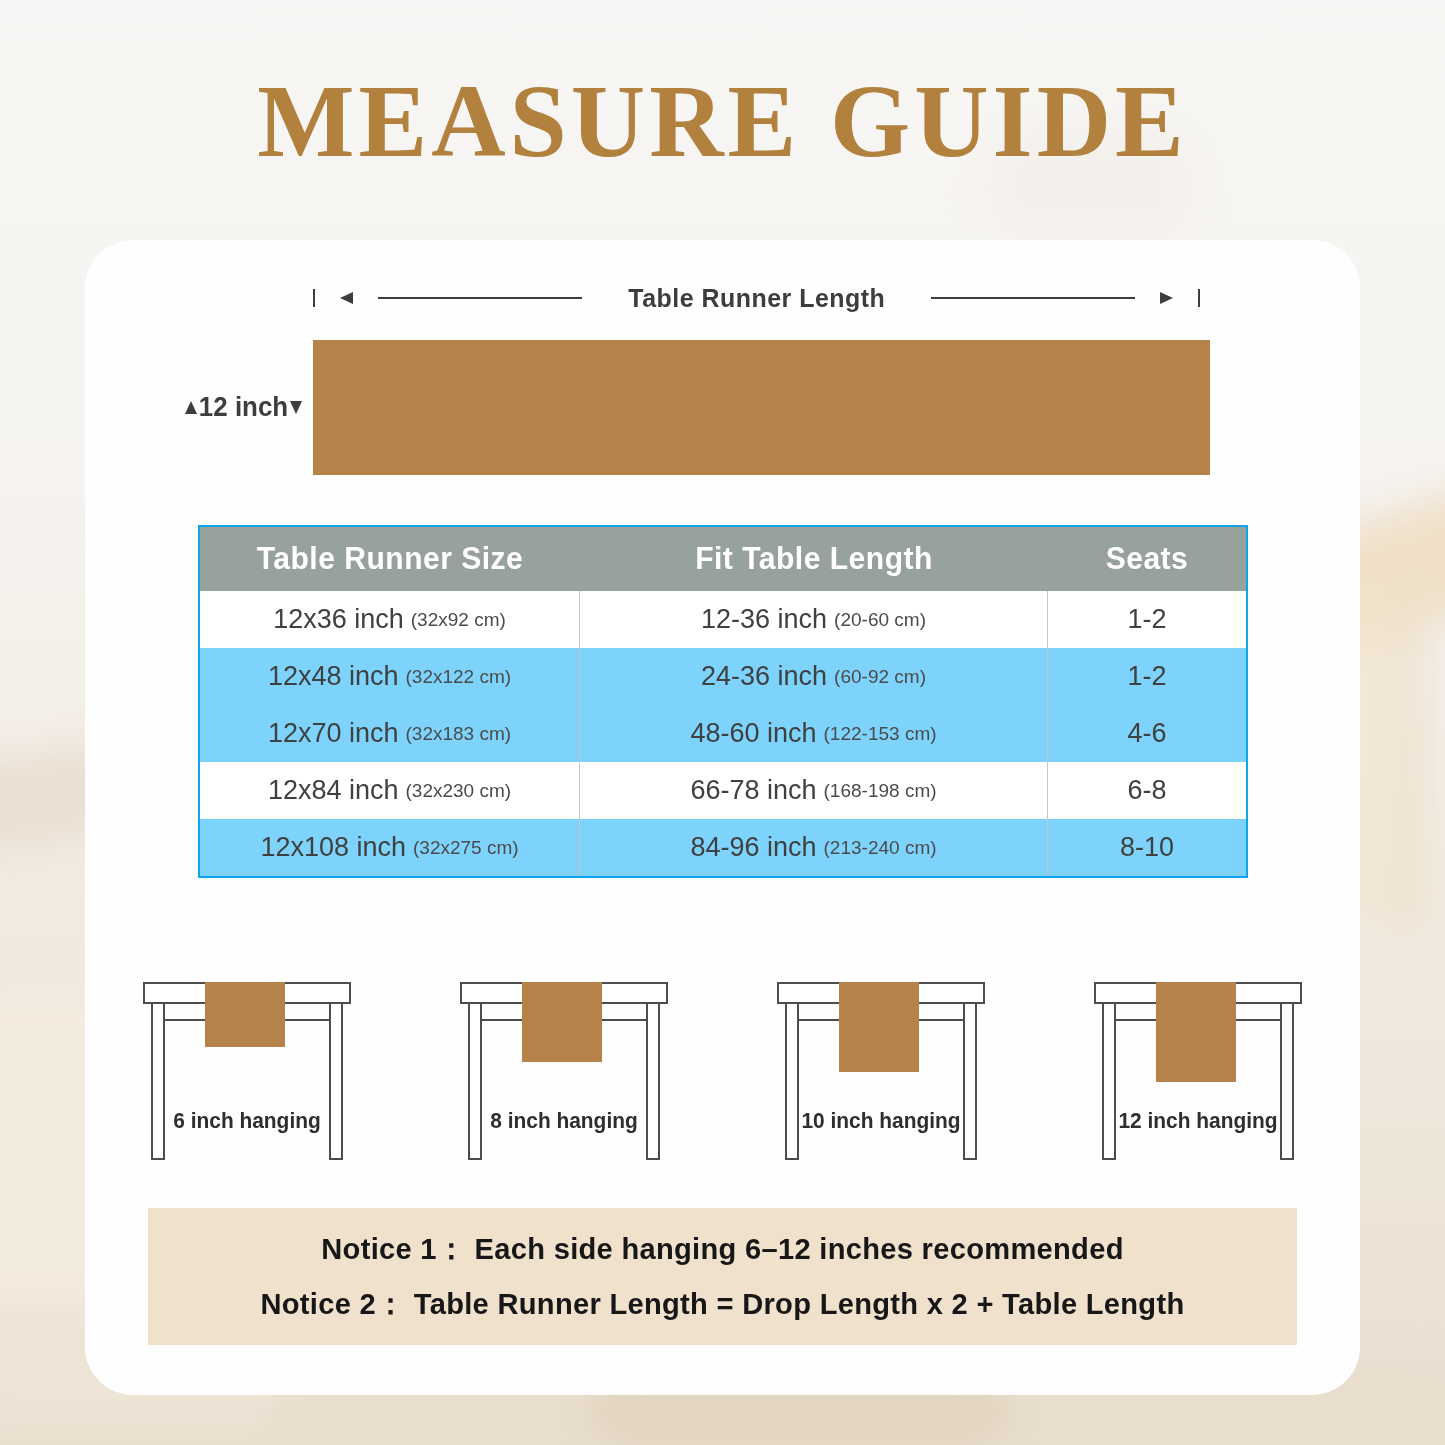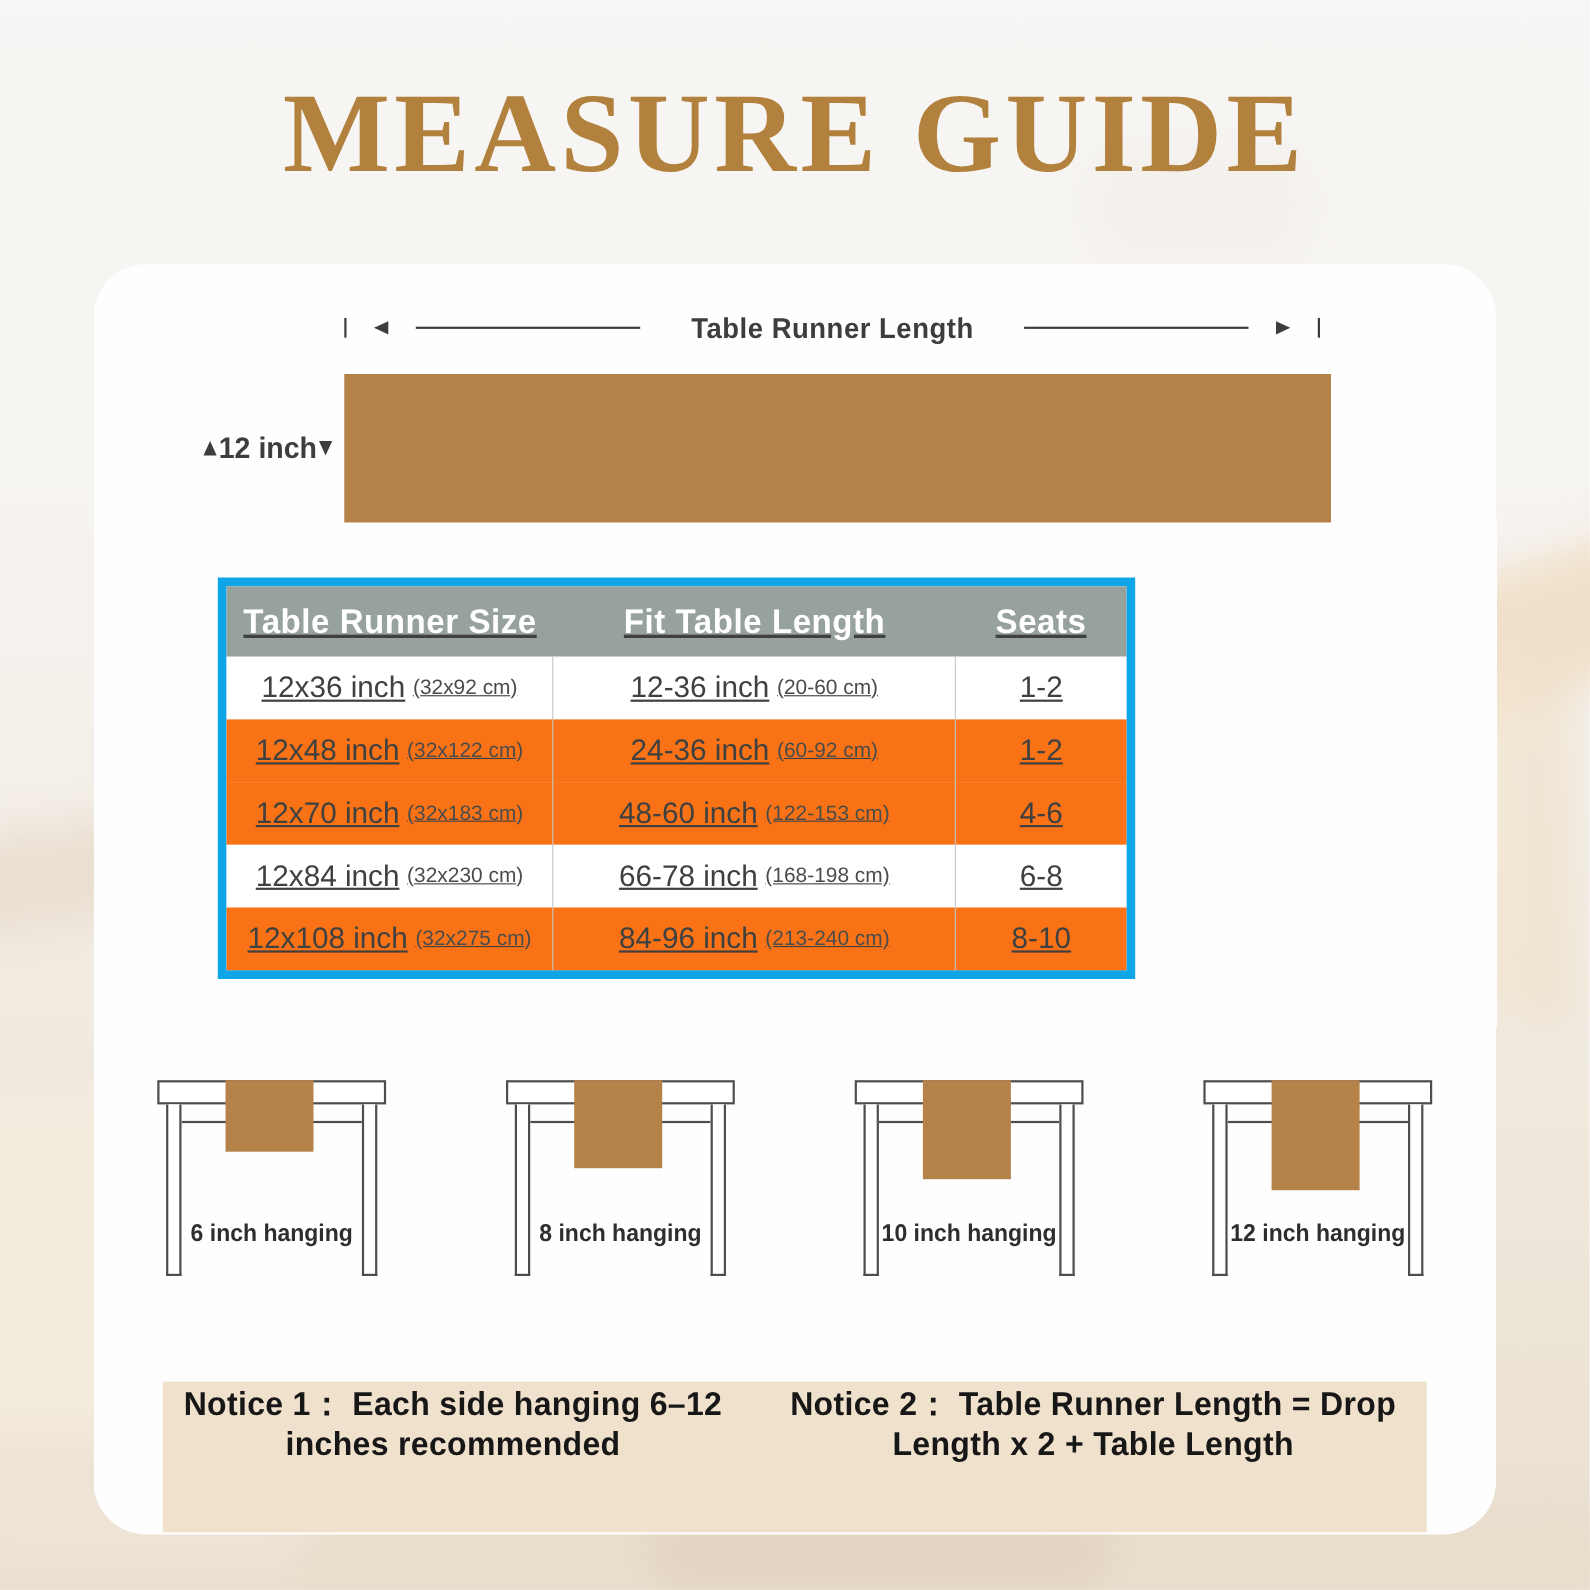--- a/index.html
+++ b/index.html
@@ -73,38 +73,37 @@
   .v-dim .vline { flex: 1; width: 2px; background: #3d3d3d; }
   .v-dim .dim-label {
     padding: 4px 0;
     font-size: 27px; font-weight: bold; color: #3d3d3d; white-space: nowrap;
     transform: scaleX(0.96);
   }
 
   
   .size-table {
     position: absolute; left: 113px; top: 285px;
-    width: 834px;
-    border: 8px solid #0ea5e9;
+    width: 1050px;
+    border: 2px solid #0ea5e9;
     box-sizing: border-box;
     color: #3f4040;
-    text-decoration: underline;
   }
   .thead {
     display: flex; height: 64px; background: #98a29d;
     align-items: center;
   }
   .thead .hc {
     color: #ffffff; font-weight: bold; font-size: 31px;
     text-align: center; letter-spacing: 0.5px;
     transform: scaleX(0.97);
   }
   .col1 { width: 380px; } .col2 { width: 468px; } .col3 { width: 198px; }
   .trow { display: flex; height: 57px; background: #ffffff; }
-  .trow.alt { background: #f97316; }
+  .trow.alt { background: #7dd3fc; }
   .trow .tc {
     display: flex; align-items: center; justify-content: center;
     box-sizing: border-box;
     font-size: 27px; white-space: nowrap;
   }
   .trow .tc.col1, .trow .tc.col2 { border-right: 1px solid #c4c6c5; }
   .cm { font-size: 19px; margin-left: 7px; color: #4a4b4b; }
 
   
   .figures {
@@ -130,24 +129,24 @@
   .hang-12 { height: 100px; }
   .fig-label {
     position: absolute; top: 126px; left: 0; width: 100%;
     text-align: center; font-size: 22px; font-weight: bold; color: #2e2e2e;
     transform: scaleX(0.95);
     z-index: 2;
   }
 
   
   .notice-box {
-    position: absolute; left: 63px; top: 1016px;
+    position: absolute; left: 63px; top: 968px;
     width: 1149px; height: 137px;
     background: #f0e1cd;
-    display: flex; flex-direction: row; justify-content: center;
+    display: flex; flex-direction: column; justify-content: center;
     gap: 14px;
   }
   .notice-line {
     text-align: center;
     font-size: 30px; font-weight: bold; color: #171717;
     letter-spacing: 0.3px;
     transform: scaleX(0.97);
   }
 </style>
 </head>

